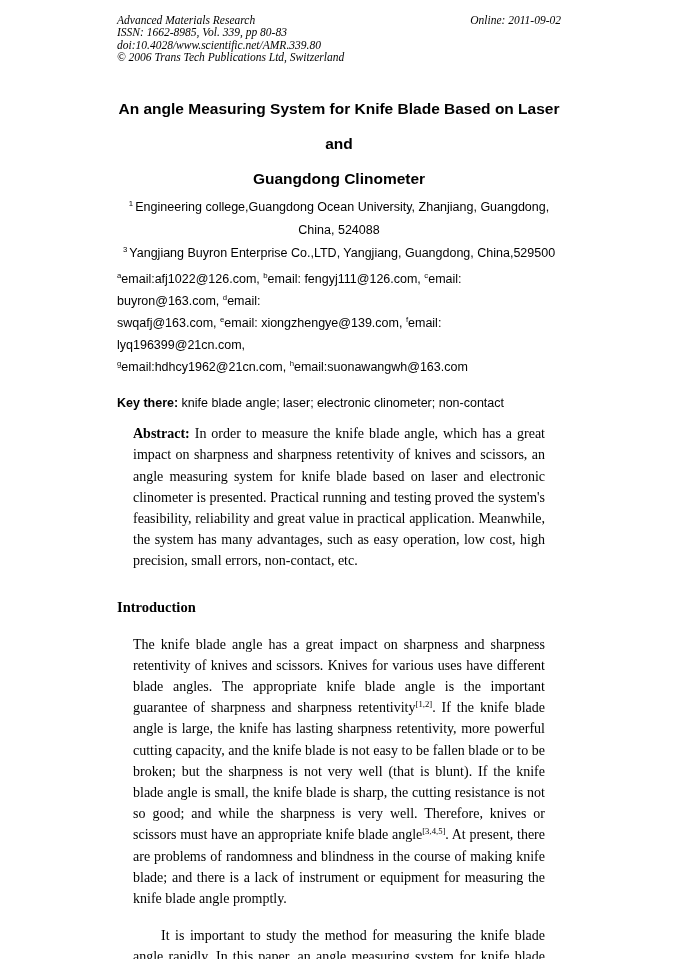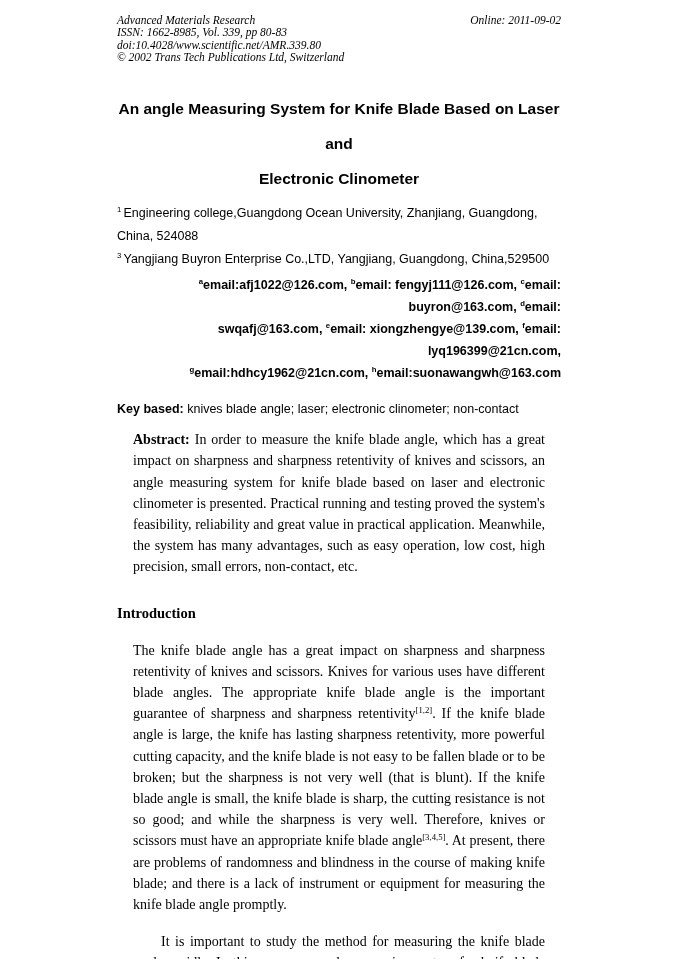--- a/index.html
+++ b/index.html
@@ -44,30 +44,28 @@
     font-family: "Liberation Sans", "DejaVu Sans", sans-serif;
     font-size: 14px;
     text-align: center;
     margin-top: 9px;
   }
   .authors .a-line { line-height: 34px; }
   
   .affiliations {
     font-family: "Liberation Sans", "DejaVu Sans", sans-serif;
     font-size: 12.5px;
-    text-align: left;
-    margin-top: 6px;
+    text-align: center;
   }
   .affiliations .f-line { line-height: 23px; }
   .emails {
     font-family: "Liberation Sans", "DejaVu Sans", sans-serif;
     font-size: 12.5px;
-    text-align: right;
+    text-align: left;
     margin-top: 3px;
-    font-weight: bold;
   }
   .emails .e-line { line-height: 22px; }
   
   .keywords {
     font-family: "Liberation Sans", "DejaVu Sans", sans-serif;
     font-size: 12.5px;
     margin-top: 16px;
     line-height: 18px;
   }
   .keywords b { font-weight: bold; }
@@ -100,44 +98,44 @@
 </head>
 <body>
 
 <div class="page">
 
   <div class="journal-header">
     <div class="left">
       <div>Advanced Materials Research</div>
       <div>ISSN: 1662-8985, Vol. 339, pp 80-83</div>
       <div>doi:10.4028/www.scientific.net/AMR.339.80</div>
-      <div>© 2002 Trans Tech Publications Ltd, Switzerland</div>
+      <div>© 2006 Trans Tech Publications Ltd, Switzerland</div>
     </div>
     <div class="right">Online: 2011-09-02</div>
   </div>
 
   <div class="paper-title">
     <div class="t-line">An angle Measuring System for Knife Blade Based on Laser and</div>
-    <div class="t-line">Electronic Clinometer</div>
+    <div class="t-line">Guangdong Clinometer</div>
   </div>
 
 
   <div class="affiliations">
     <div class="f-line"><sup>1 </sup>Engineering college,Guangdong Ocean University, Zhanjiang, Guangdong, China, 524088</div>
     <div class="f-line"><sup>3 </sup>Yangjiang Buyron Enterprise Co.,LTD, Yangjiang, Guangdong, China,529500</div>
   </div>
 
   <div class="emails">
     <div class="e-line"><sup>a</sup>email:afj1022@126.com, <sup>b</sup>email: fengyj111@126.com, <sup>c</sup>email: buyron@163.com, <sup>d</sup>email:</div>
     <div class="e-line">swqafj@163.com, <sup>e</sup>email: xiongzhengye@139.com, <sup>f</sup>email: lyq196399@21cn.com,</div>
     <div class="e-line"><sup>g</sup>email:hdhcy1962@21cn.com, <sup>h</sup>email:suonawangwh@163.com</div>
   </div>
 
   <div class="keywords">
-    <b>Key based:</b><span> knives blade angle; laser; electronic clinometer; non-contact</span>
+    <b>Key there:</b><span> knife blade angle; laser; electronic clinometer; non-contact</span>
   </div>
 
   <p class="body-para abstract-para">
     <b>Abstract:</b><span> In order to measure the knife blade angle, which has a great impact on sharpness and sharpness retentivity of knives and scissors, an angle measuring system for knife blade based on laser and electronic clinometer is presented. Practical running and testing proved the system's feasibility, reliability and great value in practical application. Meanwhile, the system has many advantages, such as easy operation, low cost, high precision, small errors, non-contact, etc.</span>
   </p>
 
   <p class="section-heading h-intro">Introduction</p>
 
   <p class="body-para">The knife blade angle has a great impact on sharpness and sharpness retentivity of knives and scissors. Knives for various uses have different blade angles. The appropriate knife blade angle is the important guarantee of sharpness and sharpness retentivity<sup>[1,2]</sup>. If the knife blade angle is large, the knife has lasting sharpness retentivity, more powerful cutting capacity, and the knife blade is not easy to be fallen blade or to be broken; but the sharpness is not very well (that is blunt). If the knife blade angle is small, the knife blade is sharp, the cutting resistance is not so good; and while the sharpness is very well. Therefore, knives or scissors must have an appropriate knife blade angle<sup>[3,4,5]</sup>. At present, there are problems of randomness and blindness in the course of making knife blade; and there is a lack of instrument or equipment for measuring the knife blade angle promptly.</p>
 

